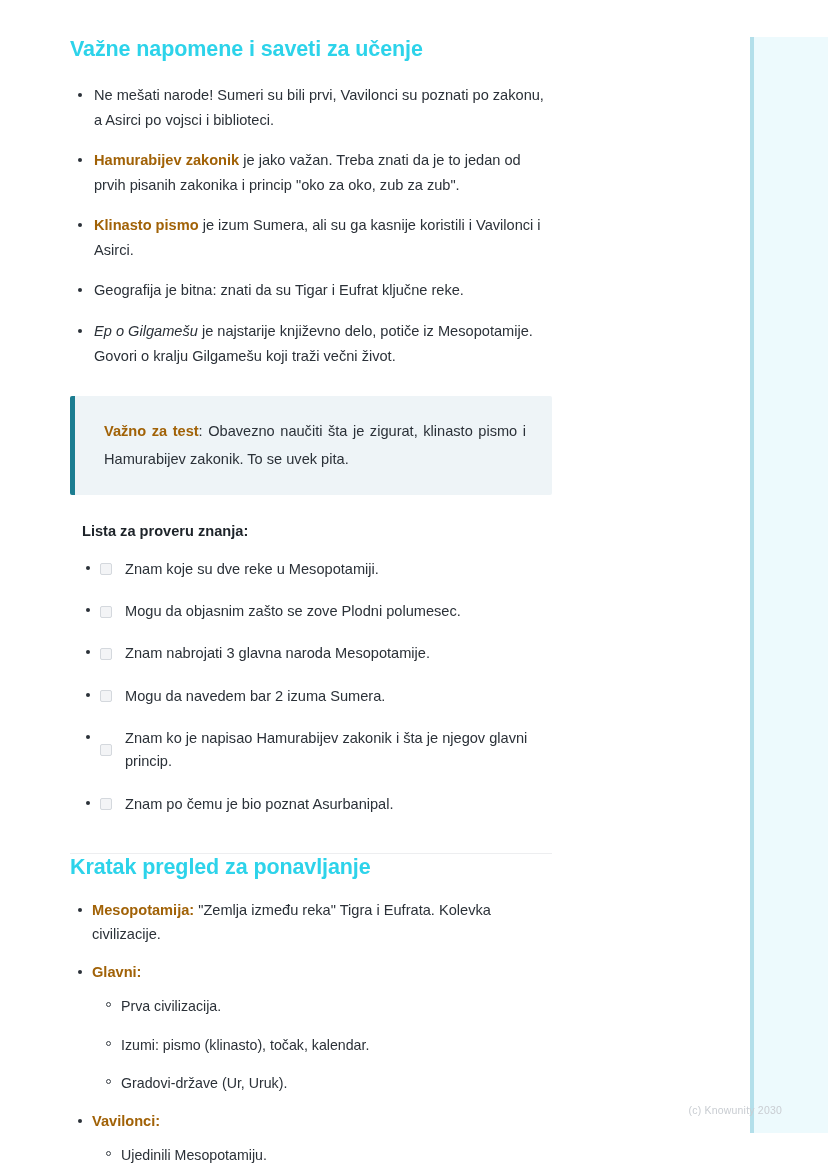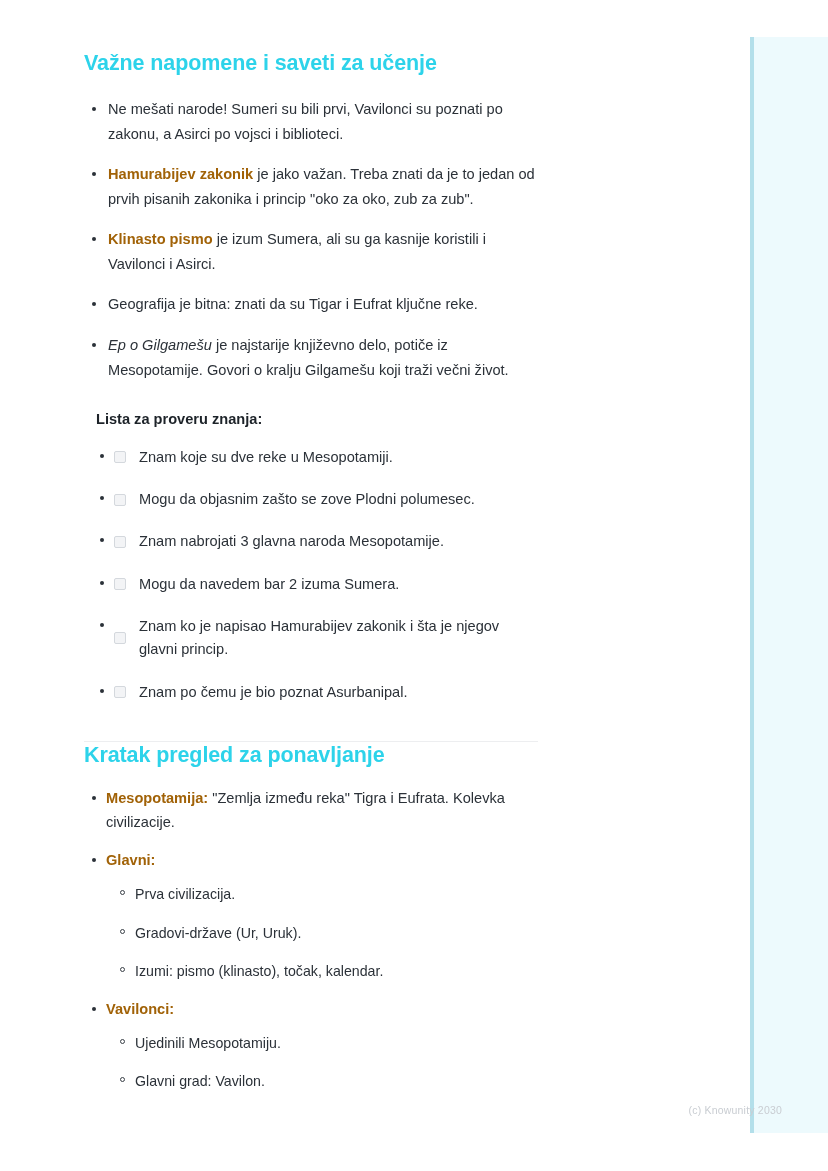--- a/index.html
+++ b/index.html
@@ -36,21 +36,21 @@
     background: #b3dfea;
   }
 
   
   .page {
     position: absolute;
     left: 0;
     top: 0;
     width: 670px;
     height: 1171px;
-    padding: 14px;
+    padding: 0;
     box-sizing: border-box;
   }
   .content {
     padding: 36px 118px 0 70px;
     box-sizing: border-box;
   }
 
   h2.section-title {
     font-size: 21.5px;
     line-height: 1.25;
@@ -231,20 +231,23 @@
     <h2 class="section-title">Važne napomene i saveti za učenje</h2>
 
     <ul class="bullets">
         <li><span>Ne mešati narode! Sumeri su bili prvi, Vavilonci su poznati po zakonu, a Asirci po vojsci i biblioteci.</span></li>
         <li><b>Hamurabijev zakonik</b><span> je jako važan. Treba znati da je to jedan od prvih pisanih zakonika i princip "oko za oko, zub za zub".</span></li>
         <li><b>Klinasto pismo</b><span> je izum Sumera, ali su ga kasnije koristili i Vavilonci i Asirci.</span></li>
         <li><span>Geografija je bitna: znati da su Tigar i Eufrat ključne reke.</span></li>
         <li><i>Ep o Gilgamešu</i><span> je najstarije književno delo, potiče iz Mesopotamije. Govori o kralju Gilgamešu koji traži večni život.</span></li>
       </ul>
 
+    <div class="callout">
+      <p><b>Važno za test</b><span>: Obavezno naučiti šta je zigurat, klinasto pismo i Hamurabijev zakonik. To se uvek pita.</span></p>
+    </div>
 
     <div class="checklist-label">Lista za proveru znanja:</div>
 
     <ul class="checklist">
         <li>
           <span class="chk"></span>
           <span>Znam koje su dve reke u Mesopotamiji.</span>
         </li>
         <li>
           <span class="chk"></span>
@@ -269,22 +272,22 @@
       </ul>
 
     <hr class="divider">
 
     <h2 class="section-title second">Kratak pregled za ponavljanje</h2>
 
     <ul class="review">
         <li><span><b>Mesopotamija:</b><span> "Zemlja između reka" Tigra i Eufrata. Kolevka civilizacije.</span></span></li>
         <li><span><b>Glavni:</b></span><ul class="sub">
             <li><span>Prva civilizacija.</span></li>
+            <li><span>Izumi: pismo (klinasto), točak, kalendar.</span></li>
             <li><span>Gradovi-države (Ur, Uruk).</span></li>
-            <li><span>Izumi: pismo (klinasto), točak, kalendar.</span></li>
           </ul></li>
         <li><span><b>Vavilonci:</b></span><ul class="sub">
             <li><span>Ujedinili Mesopotamiju.</span></li>
             <li><span>Glavni grad: Vavilon.</span></li>
           </ul></li>
       </ul>
 
   </div>
 </div>
 

